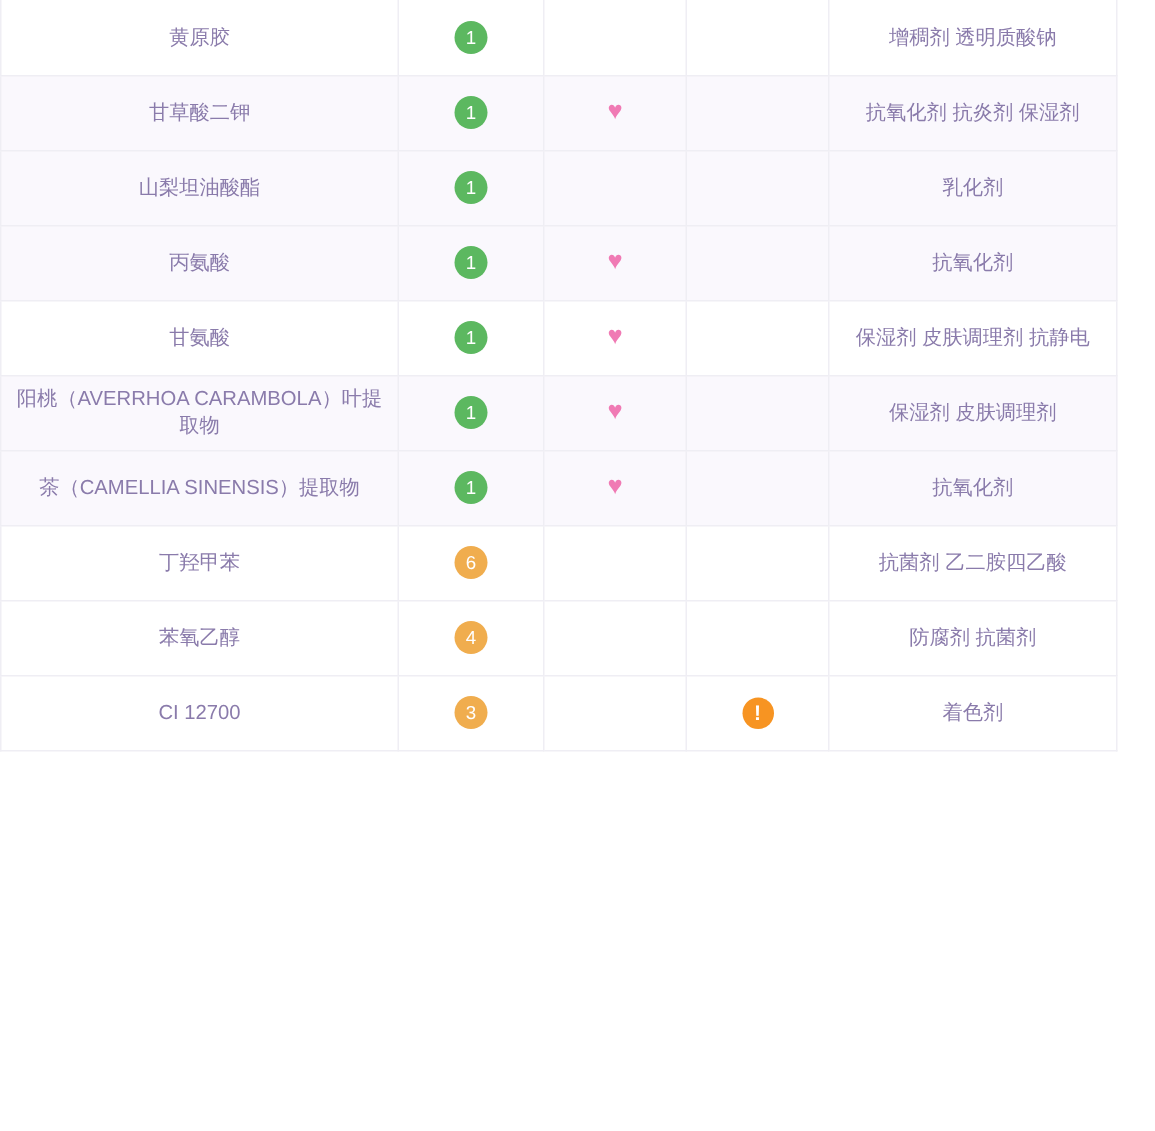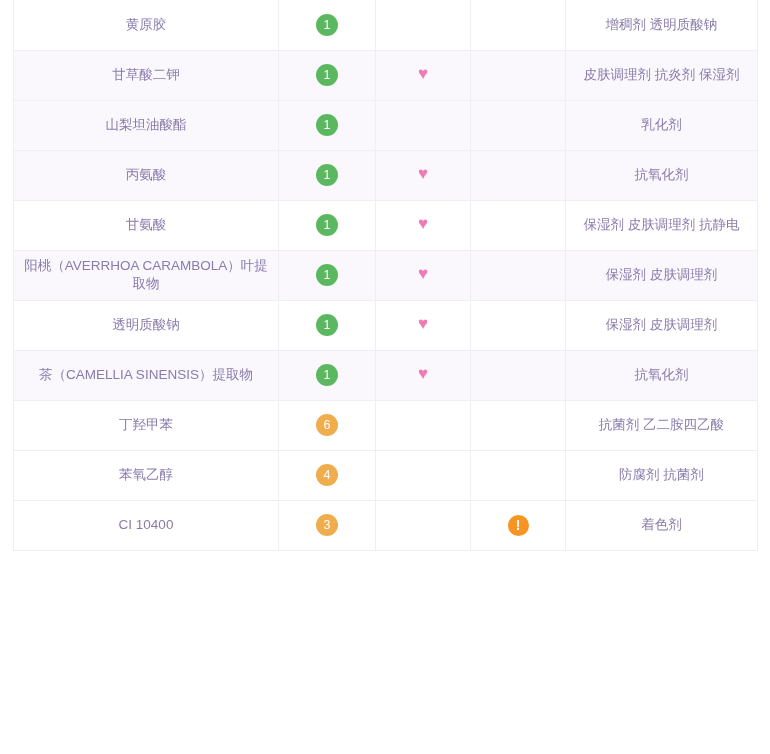--- a/index.html
+++ b/index.html
@@ -7,21 +7,20 @@
     padding: 0;
     background: #ffffff;
     width: 770px;
     height: 754px;
     overflow: hidden;
     font-family: "Liberation Sans", "DejaVu Sans", sans-serif;
   }
 
   #ingredient-table {
     width: 744px;
-    margin-left: 13px;
     border-collapse: collapse;
     table-layout: fixed;
   }
 
   #ingredient-table td {
     border-left: 1px solid #efeef4;
     border-right: 1px solid #efeef4;
     border-bottom: 1px solid #efeef4;
     height: 50px;
     padding: 0 4px;
@@ -107,21 +106,21 @@
         </td>
         <td>增稠剂 透明质酸钠</td>
       </tr>
       <tr class="stripe">
         <td>甘草酸二钾</td>
         <td><span class="badge badge-green">1</span></td>
         <td><span class="heart">♥</span></td>
         <td>
           <span class="empty-cell"></span>
         </td>
-        <td>皮肤调理剂 抗炎剂 保湿剂</td>
+        <td>抗氧化剂 抗炎剂 保湿剂</td>
       </tr>
       <tr class="stripe">
         <td>山梨坦油酸酯</td>
         <td><span class="badge badge-green">1</span></td>
         <td>
           <span class="empty-cell"></span>
         </td>
         <td>
           <span class="empty-cell"></span>
         </td>
@@ -147,29 +146,20 @@
       </tr>
       <tr class="stripe">
         <td>阳桃（AVERRHOA CARAMBOLA）叶提取物</td>
         <td><span class="badge badge-green">1</span></td>
         <td><span class="heart">♥</span></td>
         <td>
           <span class="empty-cell"></span>
         </td>
         <td>保湿剂 皮肤调理剂</td>
       </tr>
-      <tr class="plain">
-        <td>透明质酸钠</td>
-        <td><span class="badge badge-green">1</span></td>
-        <td><span class="heart">♥</span></td>
-        <td>
-          <span class="empty-cell"></span>
-        </td>
-        <td>保湿剂 皮肤调理剂</td>
-      </tr>
       <tr class="stripe">
         <td>茶（CAMELLIA SINENSIS）提取物</td>
         <td><span class="badge badge-green">1</span></td>
         <td><span class="heart">♥</span></td>
         <td>
           <span class="empty-cell"></span>
         </td>
         <td>抗氧化剂</td>
       </tr>
       <tr class="plain">
@@ -188,21 +178,21 @@
         <td><span class="badge badge-orange">4</span></td>
         <td>
           <span class="empty-cell"></span>
         </td>
         <td>
           <span class="empty-cell"></span>
         </td>
         <td>防腐剂 抗菌剂</td>
       </tr>
       <tr class="plain">
-        <td>CI 10400</td>
+        <td>CI 12700</td>
         <td><span class="badge badge-orange">3</span></td>
         <td>
           <span class="empty-cell"></span>
         </td>
         <td><span class="alert-icon">!</span></td>
         <td>着色剂</td>
       </tr>
     </tbody>
 </table>
 

